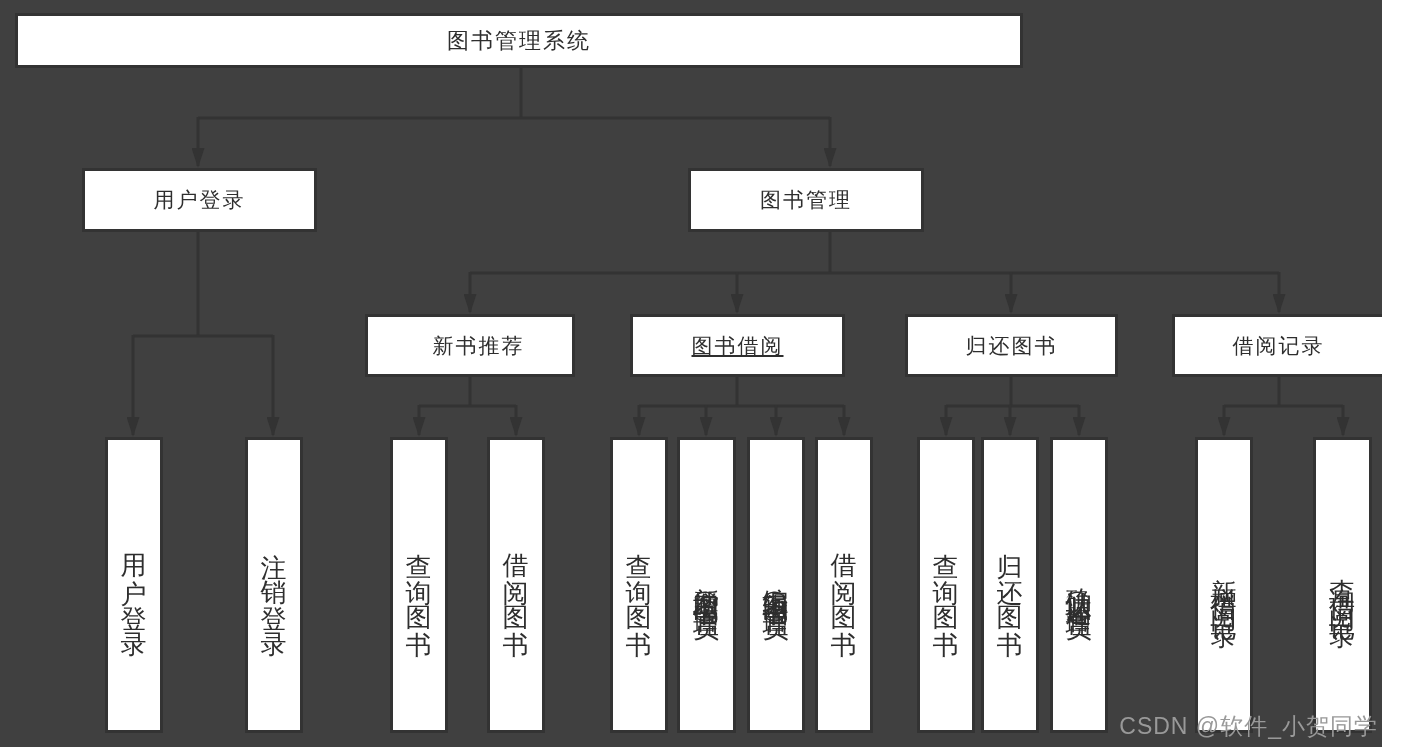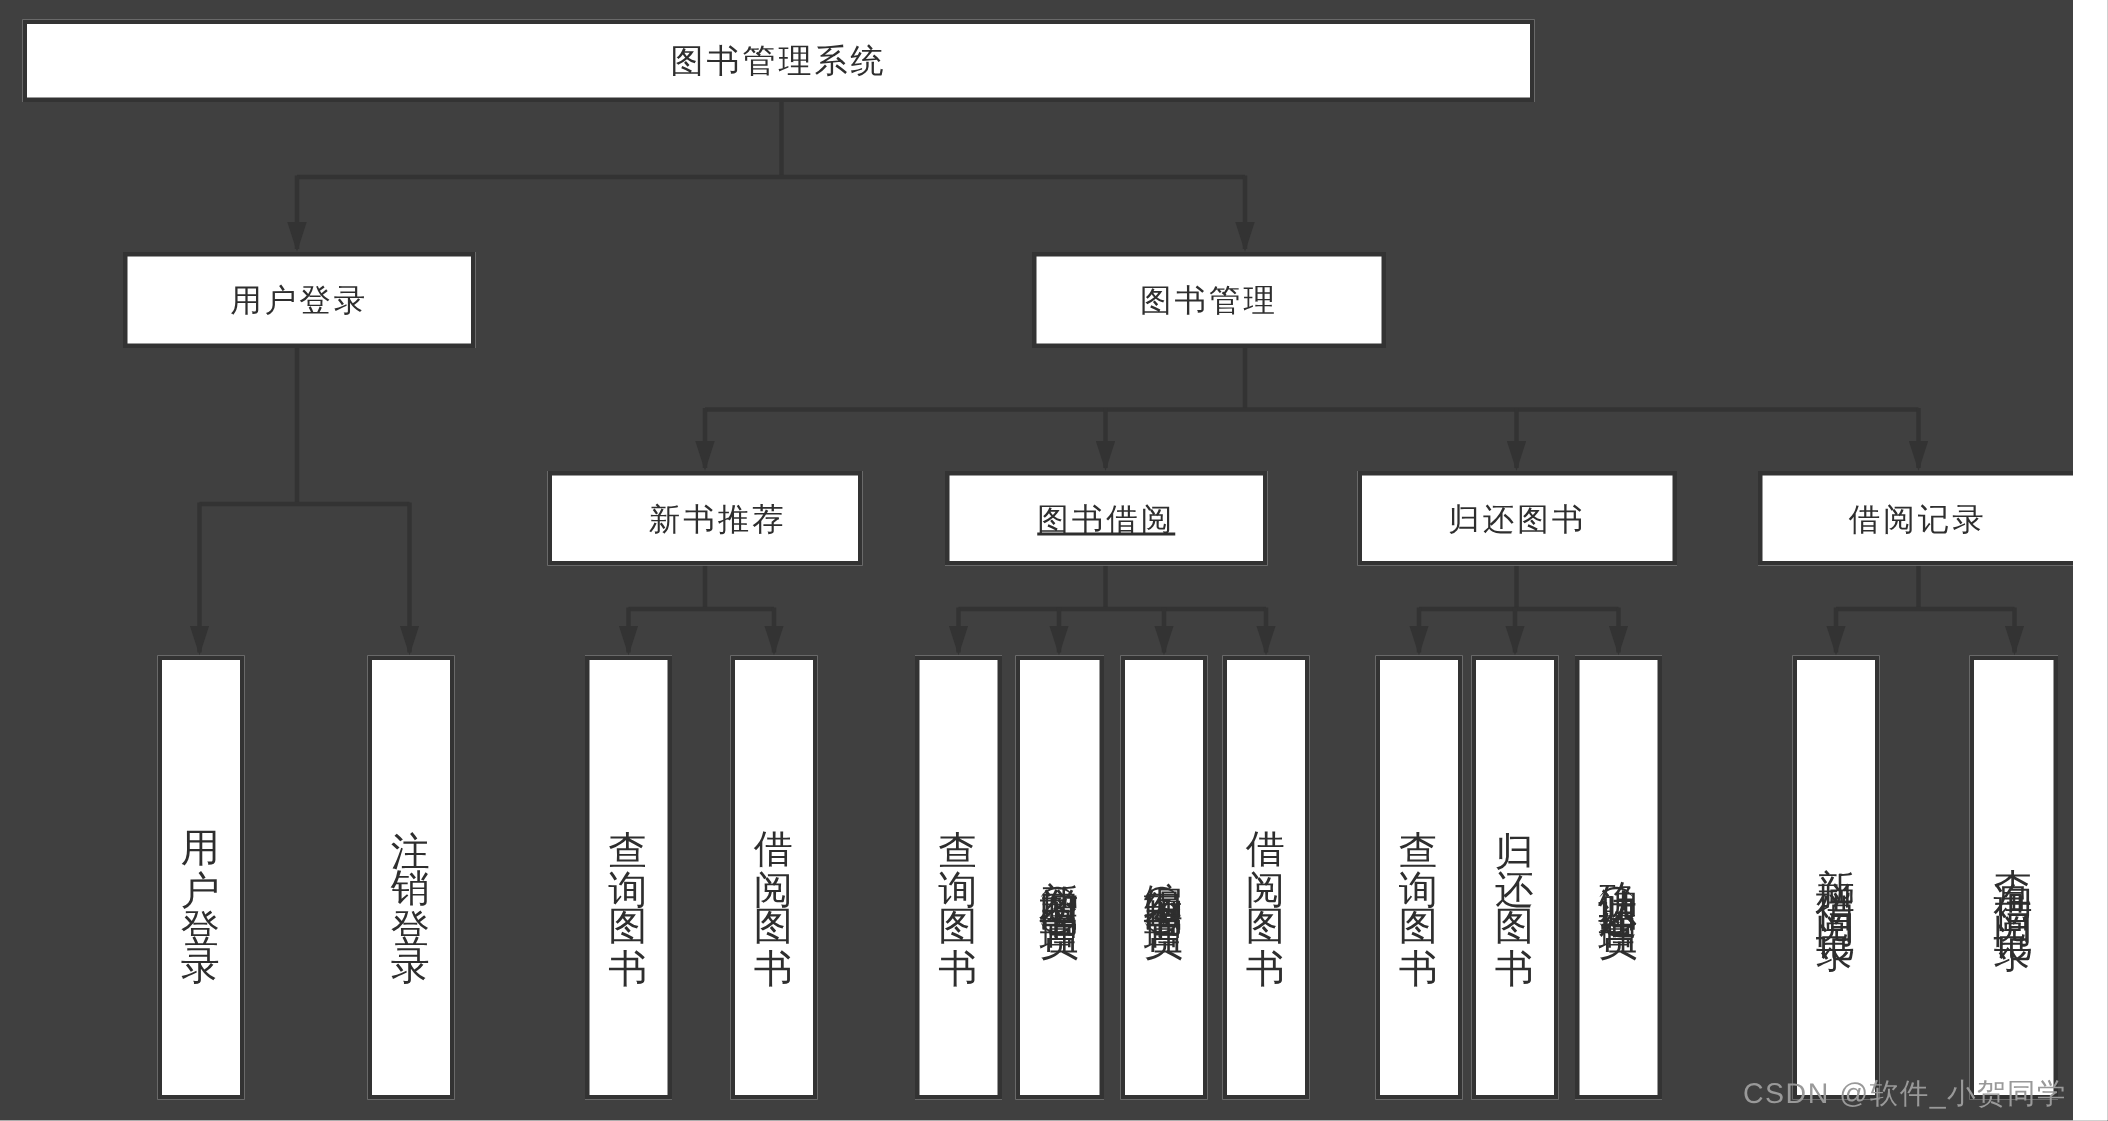--- a/index.html
+++ b/index.html
@@ -68,21 +68,21 @@
   .n-f09 { left: 917px; }
   .n-f10 { left: 981px; }
   .n-f11 { left: 1050px; }
   .n-f12 { left: 1195px; }
   .n-f13 { left: 1313px; width: 59px; }
 
   .watermark {
     position: absolute;
     right: 4px;
     bottom: 5px;
-    font-size: 19px;
+    font-size: 23px;
     letter-spacing: 1px;
     color: #999999;
     z-index: 5;
     white-space: nowrap;
   }
 </style>
 </head>
 <body>
 
 <div class="canvas">

